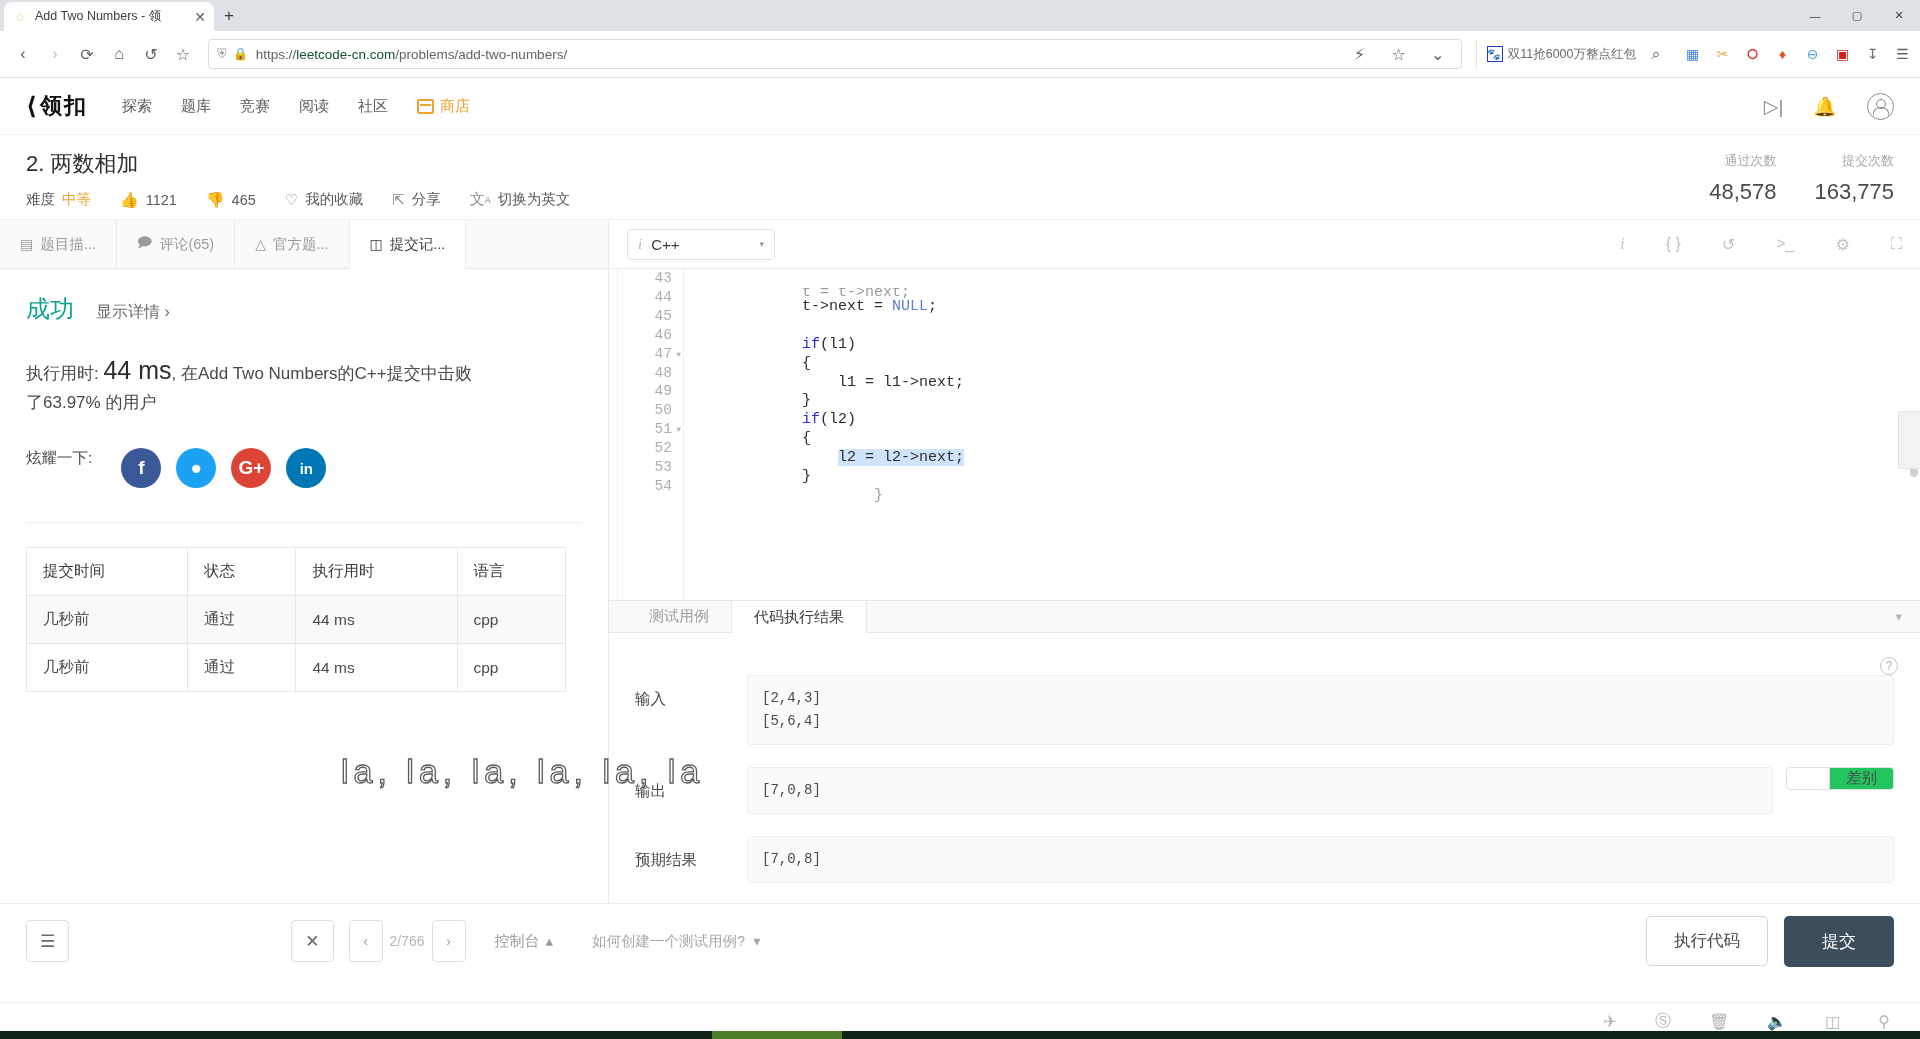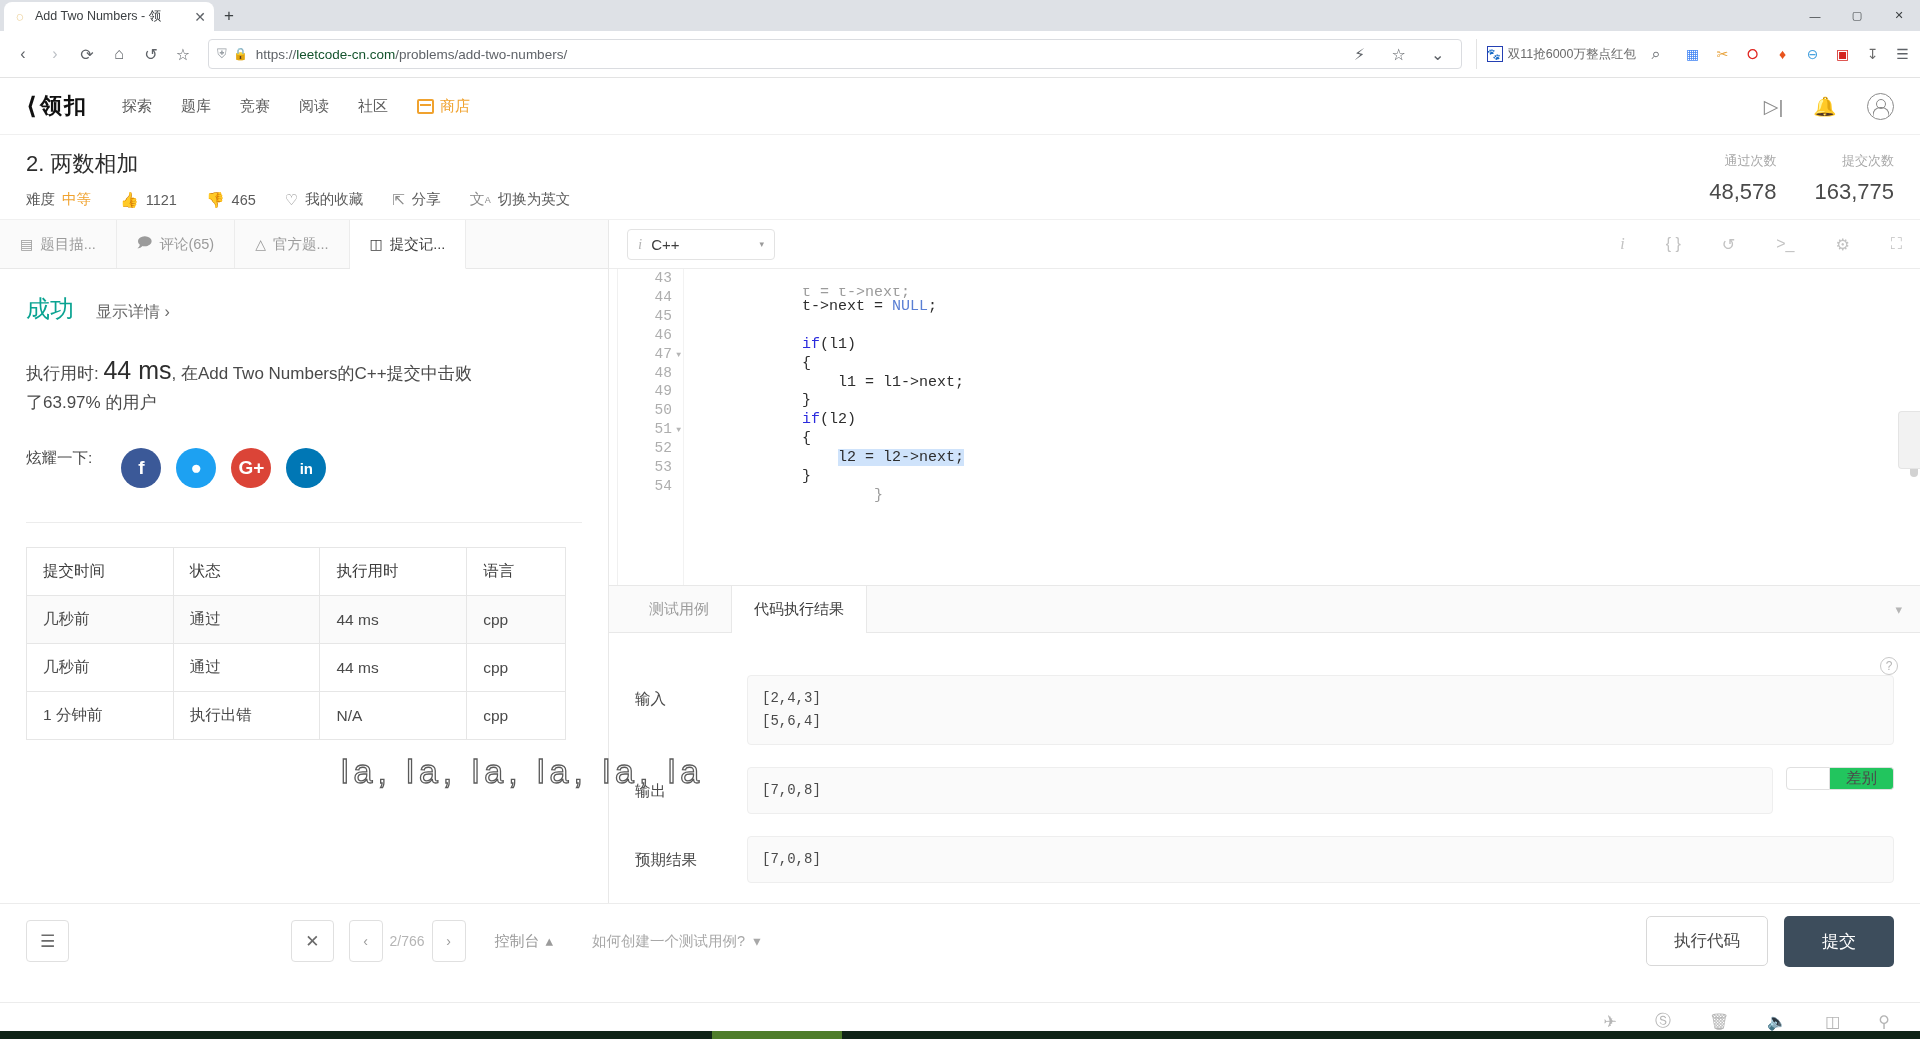--- a/index.html
+++ b/index.html
@@ -221,21 +221,21 @@
     position: absolute; right: 2px; top: 144px; width: 8px; height: 64px;
     background: #d2d2d2; border-radius: 4px;
   }
   .side-tab {
     position: absolute; right: 0; top: 142px; width: 22px; height: 58px;
     background: #f2f2f2; border-radius: 4px 0 0 4px; border: 1px solid #e4e4e4;
     border-right: none;
   }
 
   .res-tabs {
-    height: 48px; display: flex; align-items: stretch;
+    height: 33px; display: flex; align-items: stretch;
     border-top: 1px solid #e8e8e8; border-bottom: 1px solid #e8e8e8;
     background: #fafafa; padding-left: 18px; position: relative;
   }
   .rtab {
     display: flex; align-items: center; padding: 0 22px; font-size: 15px;
     color: #9b9b9b; background: #fafafa;
   }
   .rtab.active { background: #fff; color: #3d3d3d; border-left: 1px solid #e8e8e8;
                  border-right: 1px solid #e8e8e8; margin-bottom: -1px; }
   .collapse-ico { margin-left: auto; margin-right: 18px; display: flex;
@@ -498,26 +498,20 @@
             <td class="st-pass">通过</td>
             <td>44 ms</td>
             <td>cpp</td>
           </tr>
           <tr>
             <td>几秒前</td>
             <td class="st-pass">通过</td>
             <td>44 ms</td>
             <td>cpp</td>
           </tr>
-          <tr>
-            <td>1 分钟前</td>
-            <td class="st-err">执行出错</td>
-            <td>N/A</td>
-            <td>cpp</td>
-          </tr>
         </tbody>
       </table>
     </div>
   </div>
 
   <div class="pane-right">
     <div class="editor-bar">
       <div class="lang-select">
         <span class="lang-i">i</span>
         <span class="lang-name">C++</span>

